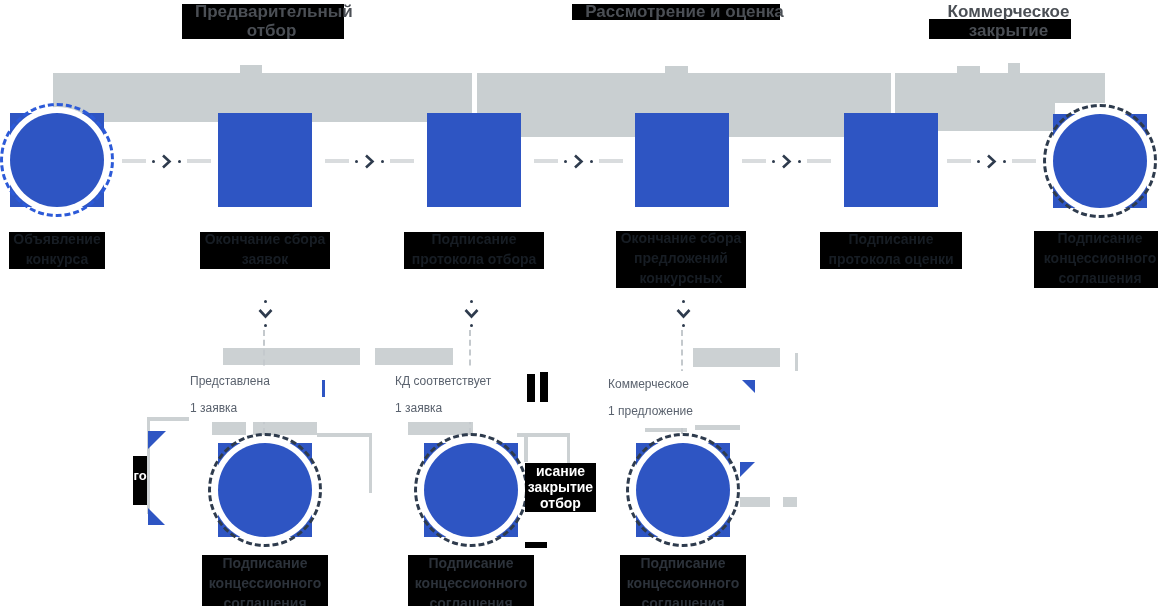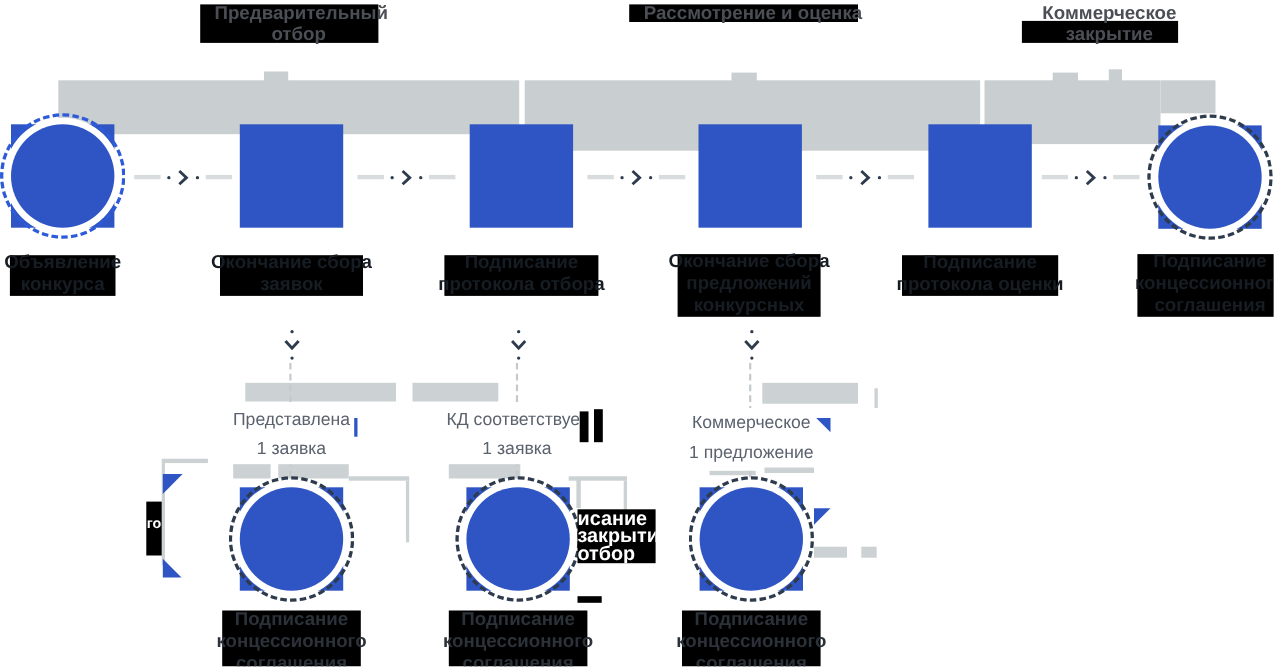--- a/index.html
+++ b/index.html
@@ -20,34 +20,34 @@
   
   .conn{position:absolute;top:152px;width:104px;height:18px;display:flex;align-items:center;justify-content:center;gap:6px;}
   .conn .ln{width:24px;height:4px;background:var(--line);}
   .dot{width:3px;height:3px;border-radius:50%;background:var(--navy);}
   
   .varrow{position:absolute;width:18px;display:flex;flex-direction:column;align-items:center;gap:5px;}
   .vdash{position:absolute;width:0;height:104px;border-left:2px dashed var(--dash);}
   
   .lbl{position:absolute;text-align:center;}
   .lbl .lbl-box{position:absolute;background:#000;left:9px;right:9px;top:3px;bottom:0;}
-  .lbl .lbl-txt{position:relative;font-weight:bold;font-size:17px;line-height:20px;color:var(--labeldark);}
+  .lbl .lbl-txt{position:relative;font-weight:bold;font-size:14px;line-height:20px;color:var(--labeldark);}
   .lbl .lbl-txt span{display:block;}
   .phase .lbl-box{left:4px;right:4px;top:2px;bottom:1px;}
   .phase .lbl-txt{font-size:17px;line-height:19px;color:var(--headergray);margin-left:17px;}
   .box-low .lbl-box{top:17px;}
   .blabel .lbl-box{left:12px;right:12px;top:2px;bottom:-8px;}
   .blabel .lbl-txt{color:#2c323a;}
   
-  .note{position:absolute;text-align:center;font-size:16px;line-height:27px;color:var(--notegray);background:#fff;}
+  .note{position:absolute;text-align:left;font-size:12px;line-height:27px;color:var(--notegray);background:#fff;}
   .note span{display:block;}
   
   .bfrag{position:absolute;background:#000;}
-  .clipbox{position:absolute;background:#000;color:#fff;font-weight:bold;font-size:18px;line-height:16px;
-           overflow:hidden;}
+  .clipbox{position:absolute;background:#000;color:#fff;font-weight:bold;font-size:14px;line-height:16px;
+           text-align:center;overflow:hidden;}
   .clipbox span{display:block;}
   .leftbar{color:#fff;font-weight:bold;font-size:13px;text-align:center;}
   .leftbar span{position:relative;top:12px;}
   
   .tick{position:absolute;background:var(--blue);}
   .tri{position:absolute;width:0;height:0;}
   .tri-tl{border-top:18px solid var(--blue);border-right:18px solid transparent;}
   .tri-bl{border-bottom:17px solid var(--blue);border-right:17px solid transparent;}
   .tri-tr{border-top:13px solid var(--blue);border-left:13px solid transparent;}
   .tri-tl2{border-top:15px solid var(--blue);border-right:15px solid transparent;}

